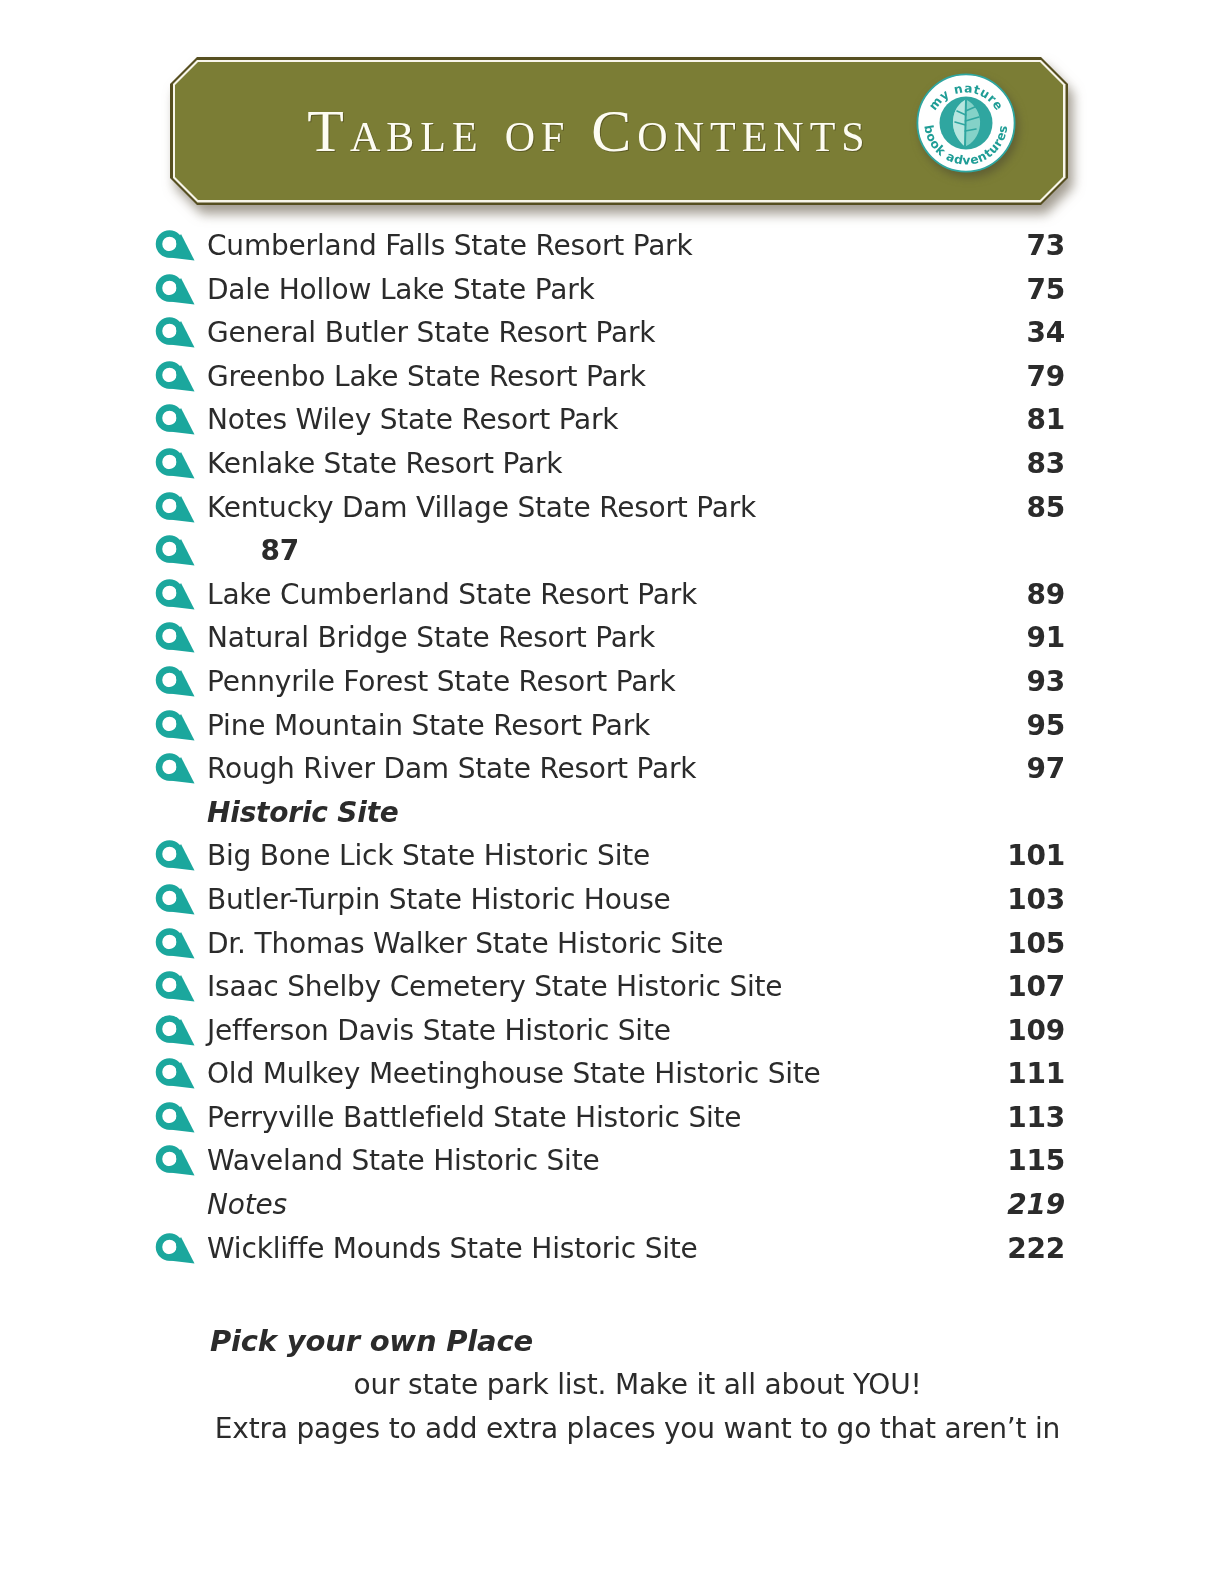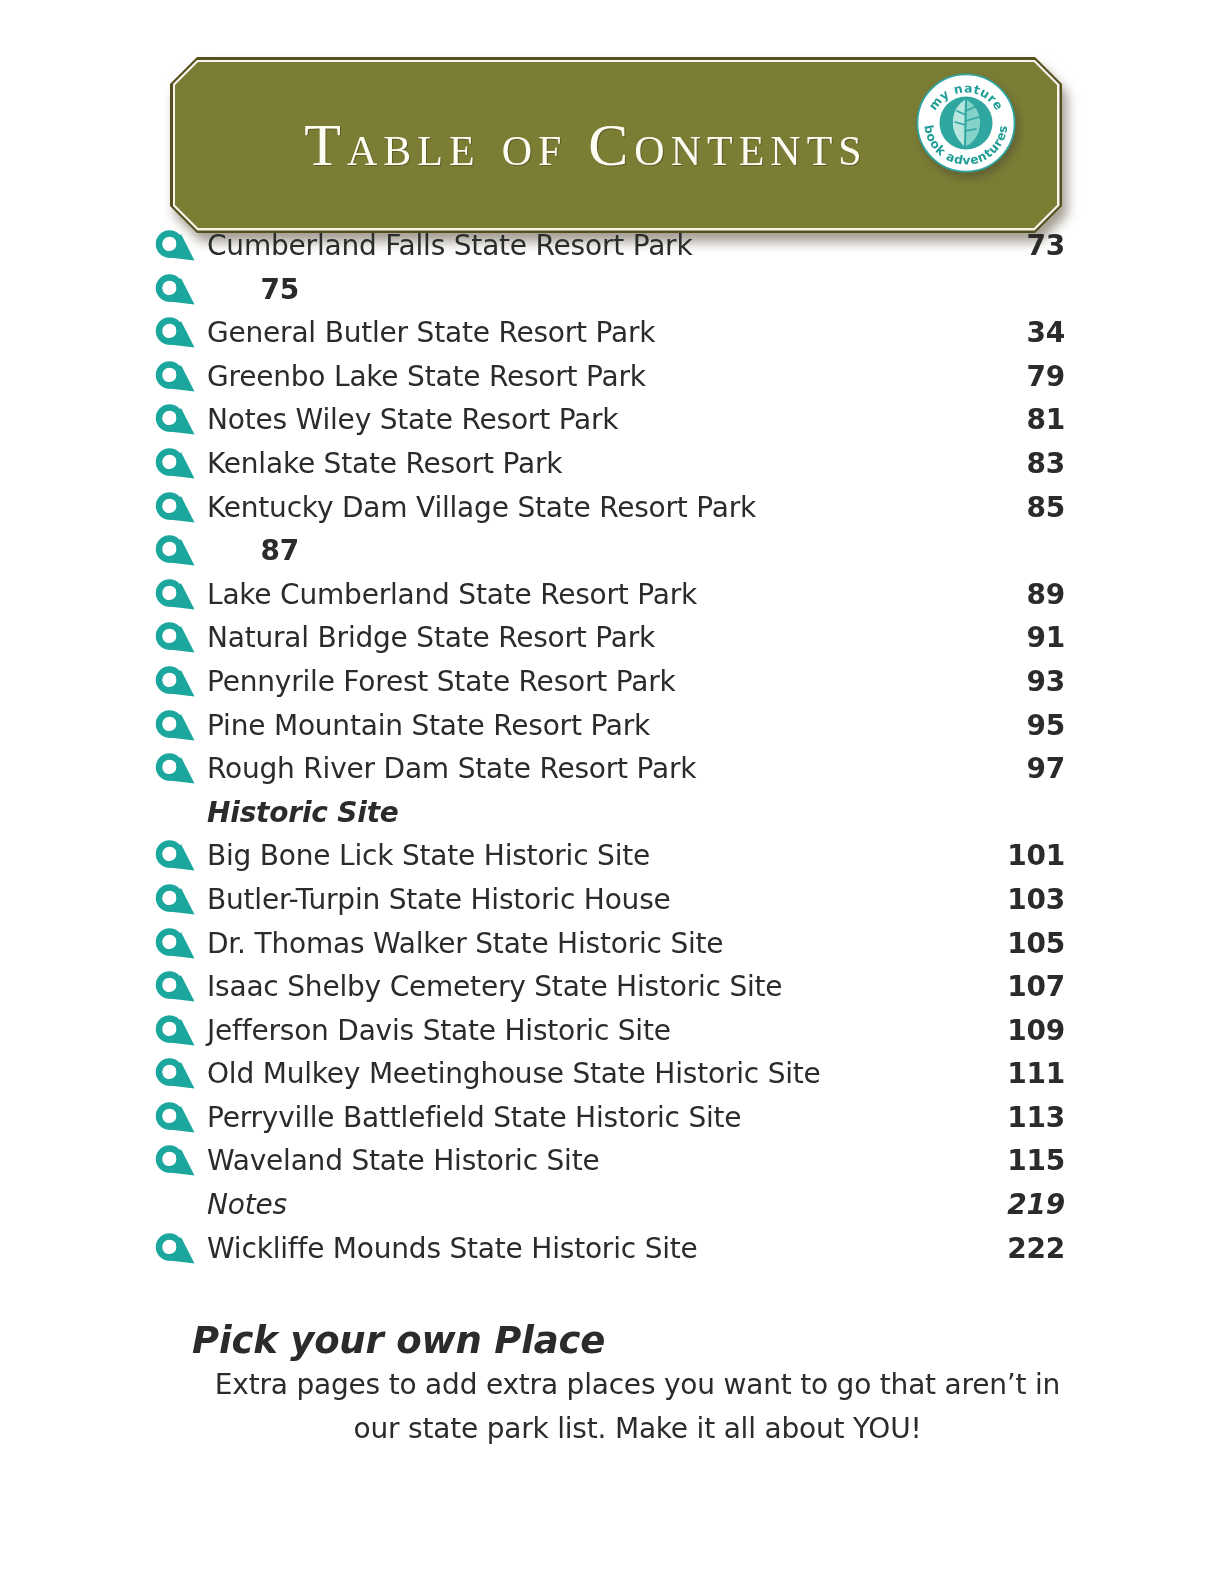--- a/index.html
+++ b/index.html
@@ -3,22 +3,23 @@
 <meta charset="utf-8">
 <style>
   html,body{margin:0;padding:0;background:#ffffff;}
   .page{
     position:relative;width:1214px;height:1571px;background:#ffffff;
     font-family:"DejaVu Sans",sans-serif;overflow:hidden;
   }
 
   
   .banner-wrap{
-    position:absolute;left:170px;top:57px;width:892px;height:176px;
+    position:absolute;left:170px;top:57px;width:892px;height:148px;
     filter:drop-shadow(5px 9px 6px rgba(88,76,56,.55));
+    padding-left:6px;
   }
   .oct{position:absolute;}
   .oct.l1{
     inset:0;background:#564f20;
     clip-path:polygon(27px 0,calc(100% - 27px) 0,100% 27px,100% calc(100% - 27px),calc(100% - 27px) 100%,27px 100%,0 calc(100% - 27px),0 27px);
   }
   .oct.l2{
     inset:2.5px;background:#f8f6ea;
     clip-path:polygon(25px 0,calc(100% - 25px) 0,100% 25px,100% calc(100% - 25px),calc(100% - 25px) 100%,25px 100%,0 calc(100% - 25px),0 25px);
   }
@@ -47,21 +48,21 @@
   .row{display:flex;align-items:flex-start;height:43.6px;font-size:28px;color:#2b2b2b;letter-spacing:-.2px;}
   .row .ic{flex:0 0 40px;width:40px;height:34px;margin-right:12px;}
   .row .ic svg{width:40px;height:34px;display:block;}
   .row .lbl{flex:1;white-space:nowrap;}
   .row .pg{flex:0 0 92px;text-align:right;font-weight:bold;}
   .row.section .lbl{font-weight:bold;font-style:italic;}
   .row.notes .lbl,.row.notes .pg{font-style:italic;}
 
   
   .footer{position:absolute;left:155px;top:1319px;width:910px;color:#2b2b2b;}
-  .footer .heading{margin-left:37px;font-weight:bold;font-style:italic;font-size:37px;line-height:44px;letter-spacing:-.2px;}
+  .footer .heading{margin-left:55px;font-weight:bold;font-style:italic;font-size:29px;line-height:44px;letter-spacing:-.2px;}
   .footer .para{margin-left:55px;width:855px;text-align:center;font-size:28px;line-height:44px;letter-spacing:-.2px;}
 </style>
 </head>
 <body>
 
 <div class="page">
 
   <div class="banner-wrap">
     <div class="oct l1"></div>
     <div class="oct l2"></div>
@@ -106,20 +107,21 @@
       <span class="pg">73</span>
     </div>
       <div class="row item">
       <span class="ic">
         <svg viewBox="0 0 40 34">
           <path d="M26 5 L39.5 31.5 L10 28 Z" fill="#1ba79d"></path>
           <circle cx="14.5" cy="15" r="7" fill="#ffffff"></circle>
           <circle cx="14.5" cy="15" r="10.5" fill="none" stroke="#1ba79d" stroke-width="6.5"></circle>
         </svg>
       </span>
+      <span class="lbl">Dale Hollow Lake State Park</span>
       <span class="pg">75</span>
     </div>
       <div class="row item">
       <span class="ic">
         <svg viewBox="0 0 40 34">
           <path d="M26 5 L39.5 31.5 L10 28 Z" fill="#1ba79d"></path>
           <circle cx="14.5" cy="15" r="7" fill="#ffffff"></circle>
           <circle cx="14.5" cy="15" r="10.5" fill="none" stroke="#1ba79d" stroke-width="6.5"></circle>
         </svg>
       </span>
@@ -354,18 +356,18 @@
         </svg>
       </span>
       <span class="lbl">Wickliffe Mounds State Historic Site</span>
       <span class="pg">222</span>
     </div>
     </div>
 
   <div class="footer">
     <div class="heading">Pick your own Place</div>
     <div class="para">
+      <div>our state park list. Make it all about YOU!</div>
       <div>Extra pages to add extra places you want to go that aren’t in</div>
-      <div>our state park list. Make it all about YOU!</div>
     </div>
   </div>
 
 </div>
 
 </body></html>

